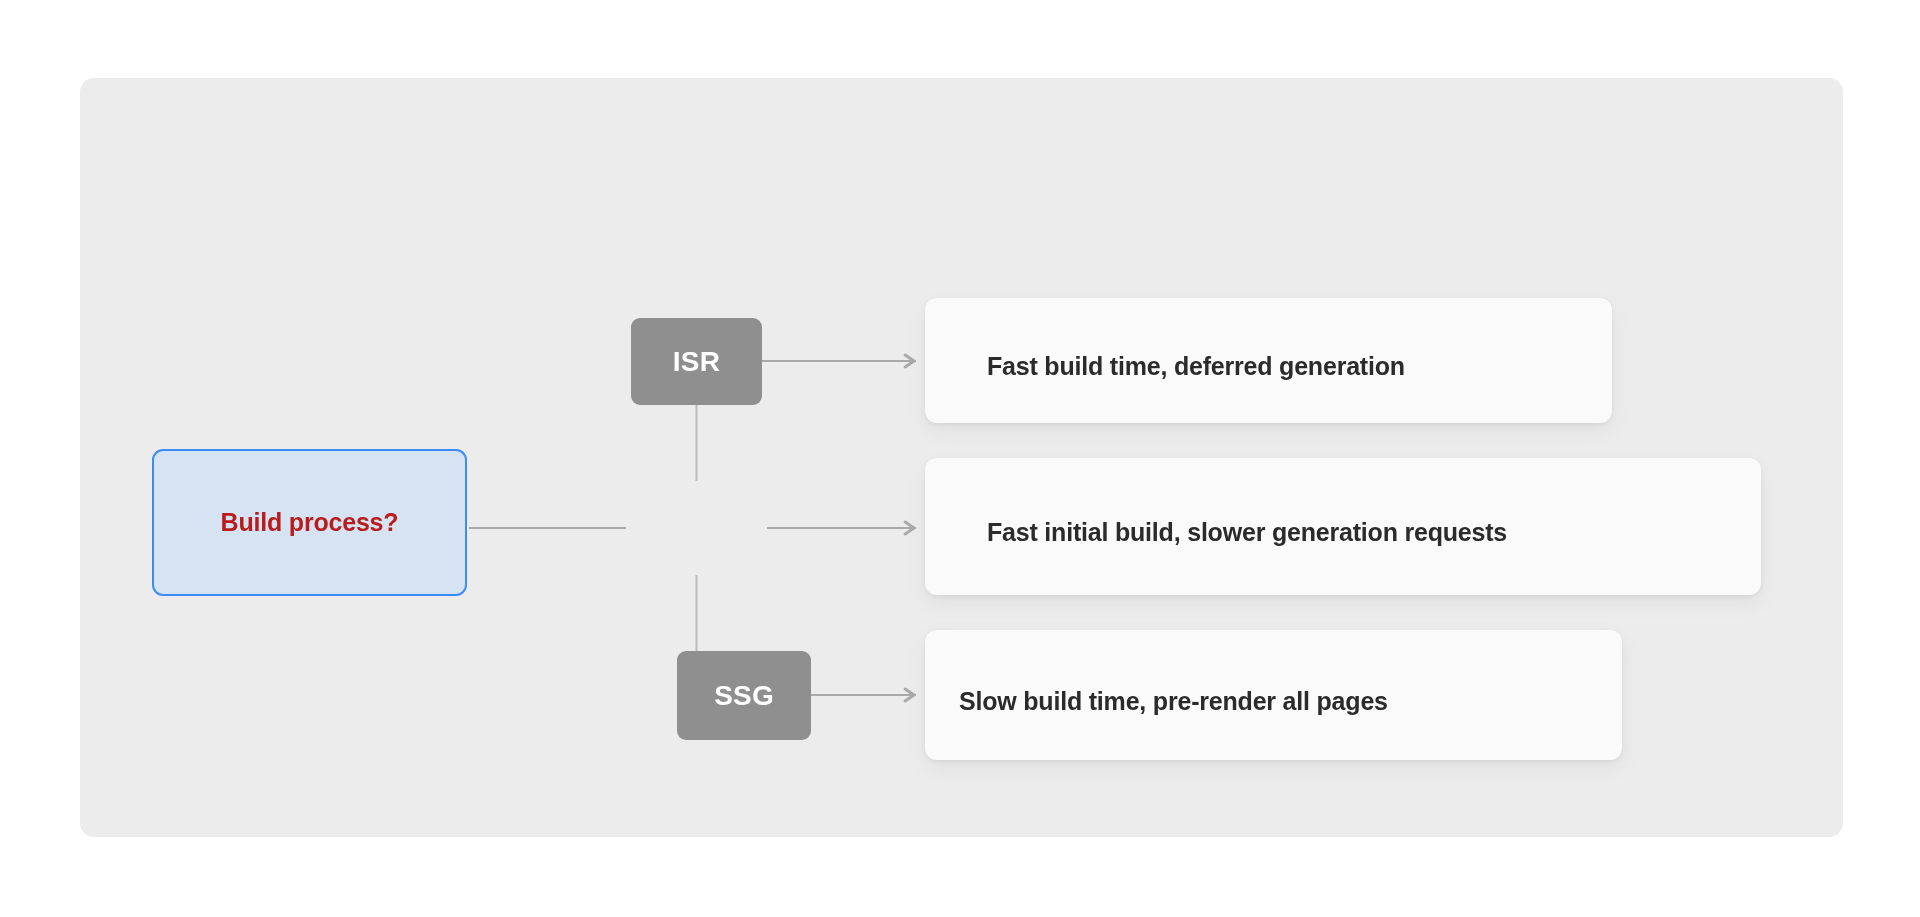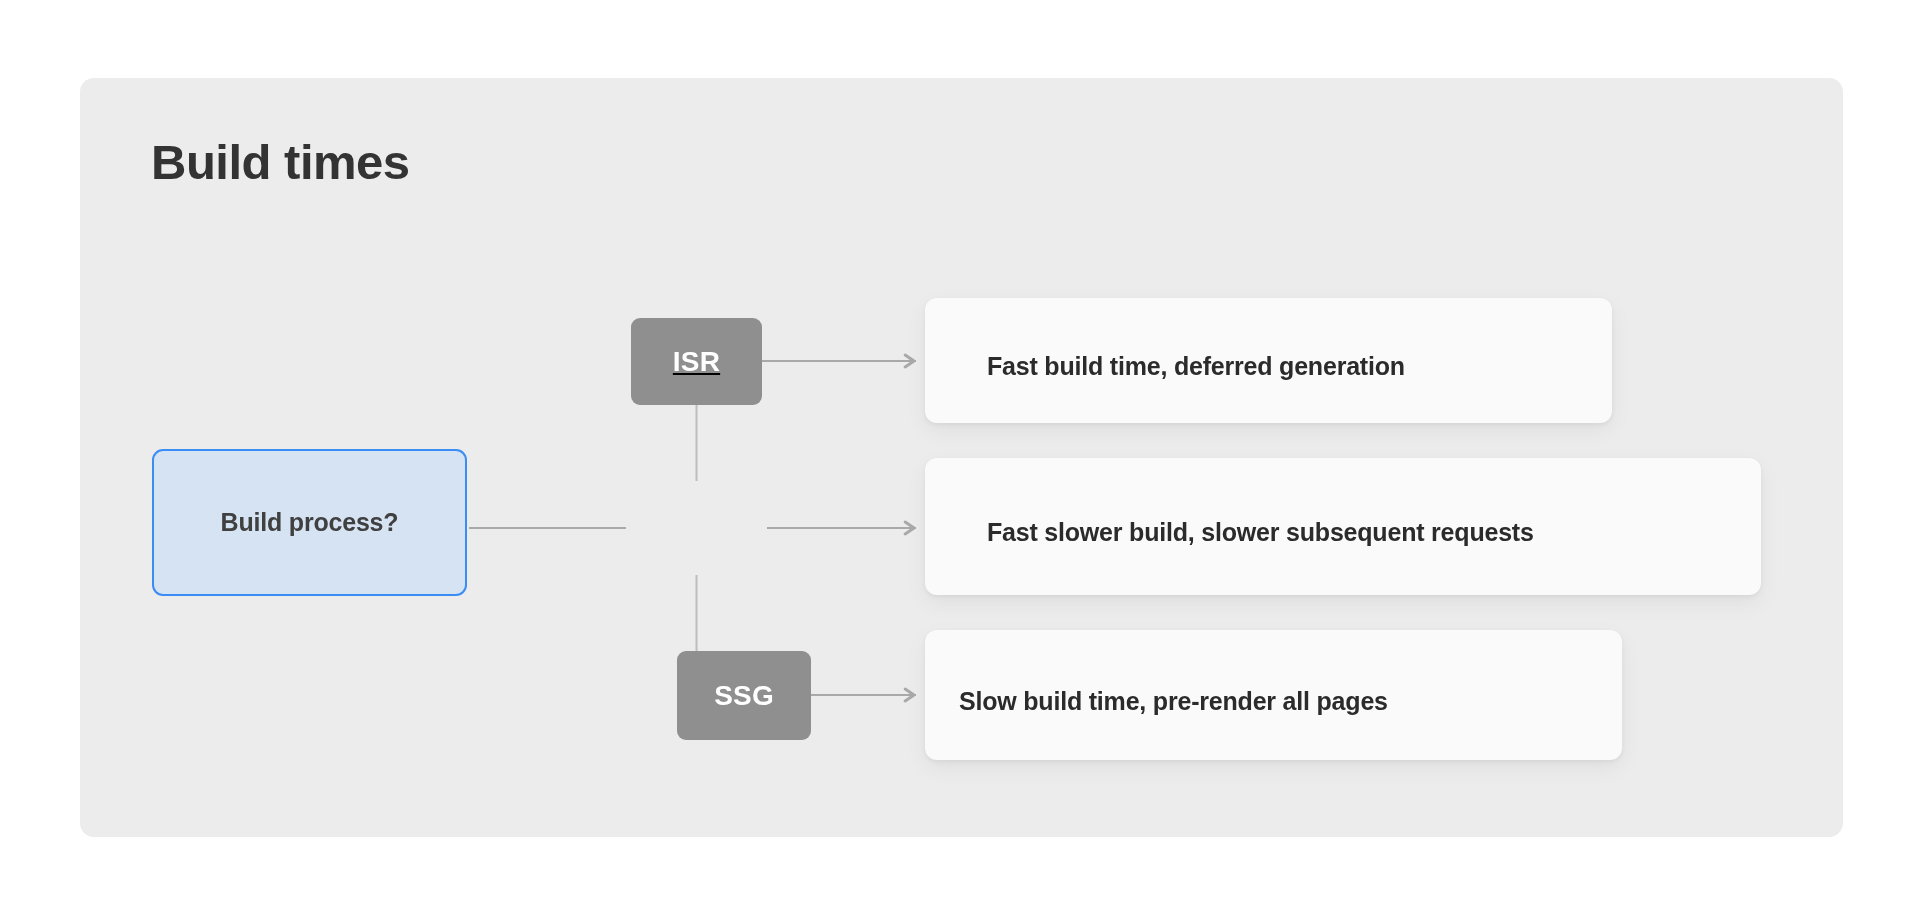--- a/index.html
+++ b/index.html
@@ -69,21 +69,21 @@
   
   .node-question {
     background: #d6e3f3;
     border: 2.5px solid #3b8cf5;
     border-radius: 11px;
     justify-content: center;
   }
   .node-question .node-label {
     font-size: 25px;
     font-weight: 700;
-    color: #404040;
+    color: #b91c1c;
     letter-spacing: -0.2px;
   }
 
   
   .node-strategy {
     background: #8f8f8f;
     justify-content: center;
   }
   .node-strategy .node-label {
     font-size: 28px;
@@ -105,34 +105,33 @@
     font-weight: 700;
     color: #2b2b2b;
     letter-spacing: -0.2px;
     white-space: nowrap;
     margin-top: 12px;
   }
 
   
   #node-question  { left: 72px;  top: 371px; width: 315px; height: 147px; }
 
-  #node-isr       { left: 551px; top: 240px; width: 131px; height: 87px; text-decoration: underline; }
+  #node-isr       { left: 551px; top: 240px; width: 131px; height: 87px; }
   #node-ssr       { left: 546px; top: 403px; width: 141px; height: 94px; }
   #node-ssg       { left: 551px; top: 573px; width: 134px; height: 89px; margin-left: 46px; }
 
   #node-out-isr   { left: 845px; top: 220px; width: 687px; height: 125px; padding-left: 62px; }
   #node-out-ssr   { left: 845px; top: 380px; width: 836px; height: 137px; padding-left: 62px; }
   #node-out-ssg   { left: 845px; top: 552px; width: 697px; height: 130px; padding-left: 34px; }
 </style>
 </head>
 <body>
 
 <div id="panel">
 
-  <div id="panel-title">Build times</div>
 
   <div id="diagram">
 
     <svg id="edges" viewBox="0 0 1763 759" width="1763" height="759">
       <defs>
         <marker id="arrowhead" markerWidth="10" markerHeight="10" refX="7.6" refY="4" orient="auto" markerUnits="strokeWidth">
           <path d="M 2.2,1 L 6.6,4 L 2.2,7" fill="none" stroke="#a9a9a9" stroke-width="1.5" stroke-linecap="round" stroke-linejoin="round"></path>
         </marker>
       </defs>
 
@@ -157,21 +156,21 @@
 
     <div class="node node-strategy" id="node-ssg">
       <span class="node-label">SSG</span>
     </div>
 
     <div class="node node-outcome" id="node-out-isr">
       <span class="node-label">Fast build time, deferred generation</span>
     </div>
 
     <div class="node node-outcome" id="node-out-ssr">
-      <span class="node-label">Fast slower build, slower subsequent requests</span>
+      <span class="node-label">Fast initial build, slower generation requests</span>
     </div>
 
     <div class="node node-outcome" id="node-out-ssg">
       <span class="node-label">Slow build time, pre-render all pages</span>
     </div>
 
   </div>
 </div>
 
 </body></html>

